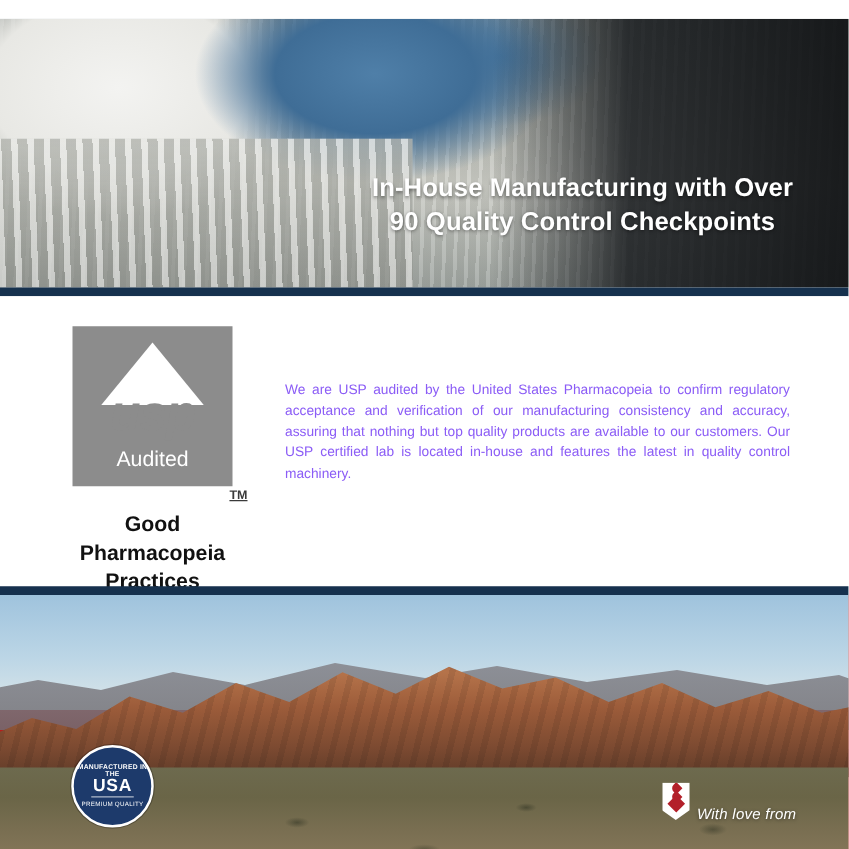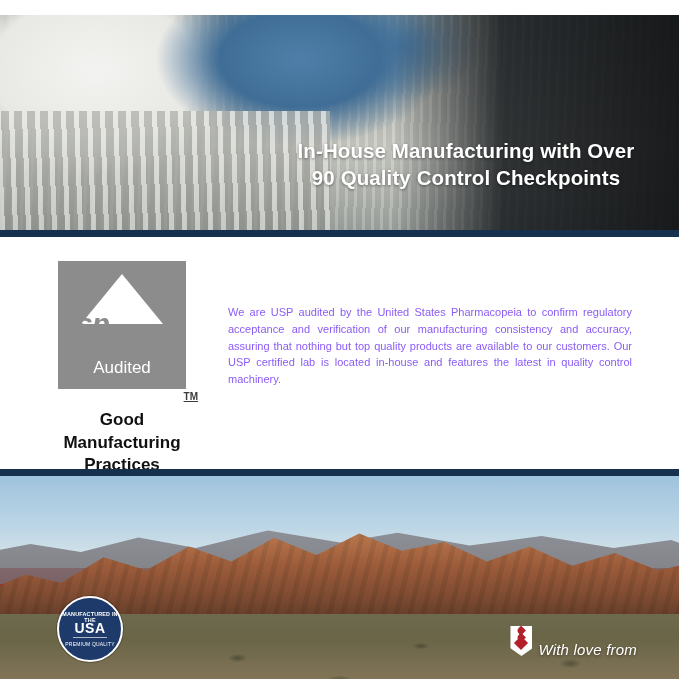--- a/index.html
+++ b/index.html
@@ -111,28 +111,27 @@
     height: 0;
     border-left: 41px solid transparent;
     border-right: 41px solid transparent;
     border-bottom: 50px solid #ffffff;
   }
   .usp-word {
     position: absolute;
     left: 0;
     right: 0;
     top: 50px;
-    text-align: left;
+    text-align: center;
     color: #8c8c8c;
-    font-size: 30px;
+    font-size: 40px;
     font-weight: bold;
     font-style: italic;
     letter-spacing: -1px;
     line-height: 1;
-    font-family: Liberation Mono, monospace;
   }
   .usp-audited {
     position: absolute;
     left: 8px;
     right: 8px;
     bottom: 13px;
     text-align: center;
     color: #ffffff;
     font-size: 17px;
     font-weight: normal;
@@ -268,21 +267,21 @@
   }
   .nevada-lockup {
     position: absolute;
     right: 42px;
     bottom: 36px;
     color: #ffffff;
     text-align: left;
     text-shadow: 0 1px 3px rgba(0,0,0,.5);
   }
   .nevada-small {
-    font-size: 15px;
+    font-size: 12px;
     letter-spacing: .2px;
     margin-left: 28px;
     font-style: italic;
   }
   .nevada-big {
     font-family: "Liberation Serif", serif;
     font-size: 27px;
     letter-spacing: 1.5px;
     line-height: 1;
     margin-top: 1px;
@@ -333,21 +332,21 @@
   <div class="rule-navy" style="top:215px;"></div>
 
   <section class="panel-two">
     <div class="usp-badge-wrap">
       <div class="usp-square">
         <div class="usp-triangle"></div>
         <div class="usp-word">usp</div>
         <div class="usp-audited">Audited</div>
         <span class="usp-tm">TM</span>
       </div>
-      <div class="gmp-text">Good Manufacturing Practices</div>
+      <div class="gmp-text">Good Pharmacopeia Practices</div>
     </div>
     <p class="usp-paragraph">We are USP audited by the United States Pharmacopeia to confirm regulatory acceptance and verification of our manufacturing consistency and accuracy, assuring that nothing but top quality products are available to our customers. Our USP certified lab is located in-house and features the latest in quality control machinery.</p>
   </section>
   <div class="rule-navy" style="top:454px;"></div>
 
   <section class="panel-three">
     <div class="sky"></div>
     <div class="mtn-far"></div>
     <div class="mtn-main"></div>
     <div class="mtn-shade"></div>

